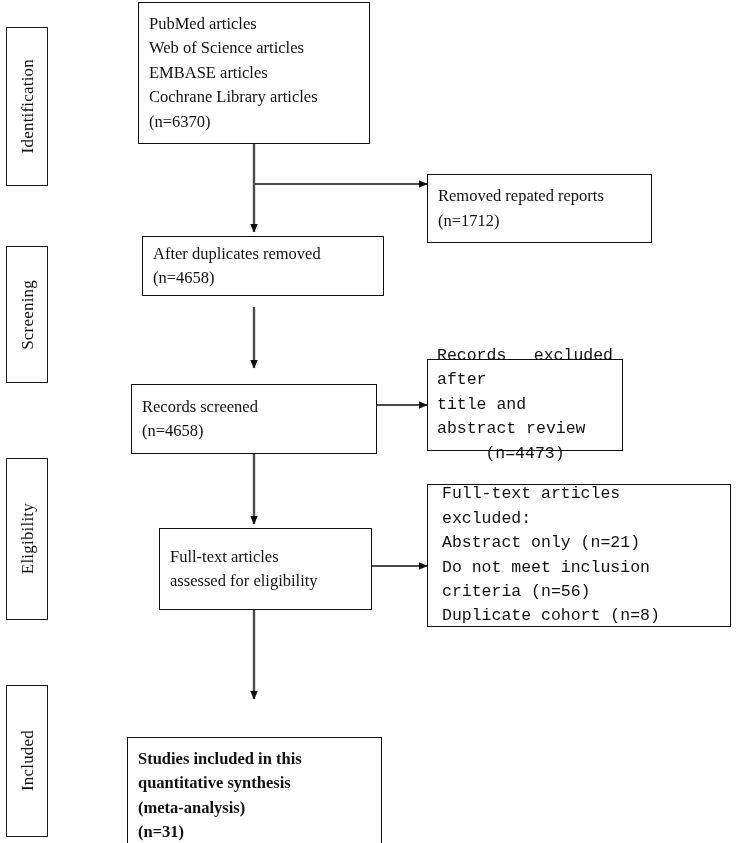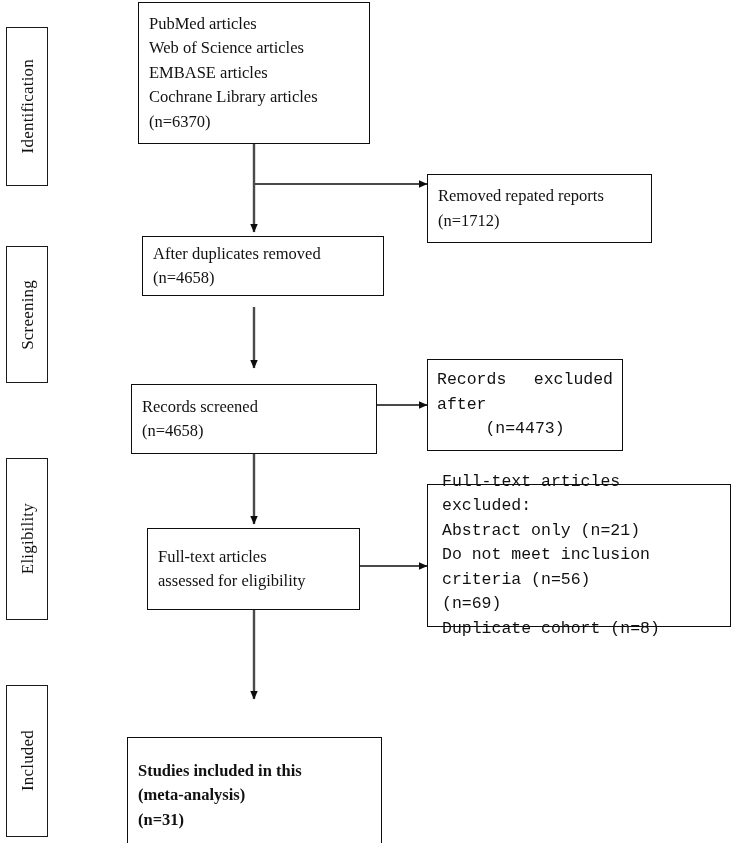--- a/index.html
+++ b/index.html
@@ -146,42 +146,43 @@
   <div class="node" style="left:131px; top:384px; width:246px; height:70px;">
     <div class="lines">
       <div class="ln">Records screened</div>
       <div class="ln">(n=4658)</div>
     </div>
   </div>
 
   <div class="node left-align" style="left:427px; top:359px; width:196px; height:92px;">
     <div class="lines" style="padding:0 9px;">
       <div class="ln justify">Records excluded after</div>
+      <div class="ln plain">title and abstract review</div>
       <div class="ln center">(n=4473)</div>
     </div>
   </div>
 
-  <div class="node" style="left:147px; top:528px; width:213px; height:82px;">
+  <div class="node" style="left:159px; top:528px; width:213px; height:82px;">
     <div class="lines">
       <div class="ln">Full-text articles</div>
       <div class="ln">assessed for eligibility</div>
     </div>
   </div>
 
   <div class="node left-align" style="left:427px; top:484px; width:304px; height:143px;">
     <div class="lines" style="padding:0 14px;">
       <div class="ln plain">Full-text articles excluded:</div>
       <div class="ln plain">Abstract only (n=21)</div>
       <div class="ln plain">Do not meet inclusion criteria (n=56)</div>
-      <div class="ln plain">(n=69)</div>
       <div class="ln plain">Duplicate cohort (n=8)</div>
     </div>
   </div>
 
   <div class="node" style="left:127px; top:737px; width:255px; height:117px;font-weight:bold;">
     <div class="lines">
       <div class="ln">Studies included in this</div>
+      <div class="ln">quantitative synthesis</div>
       <div class="ln">(meta-analysis)</div>
       <div class="ln">(n=31)</div>
     </div>
   </div>
 
 </div>
 
 </body></html>

